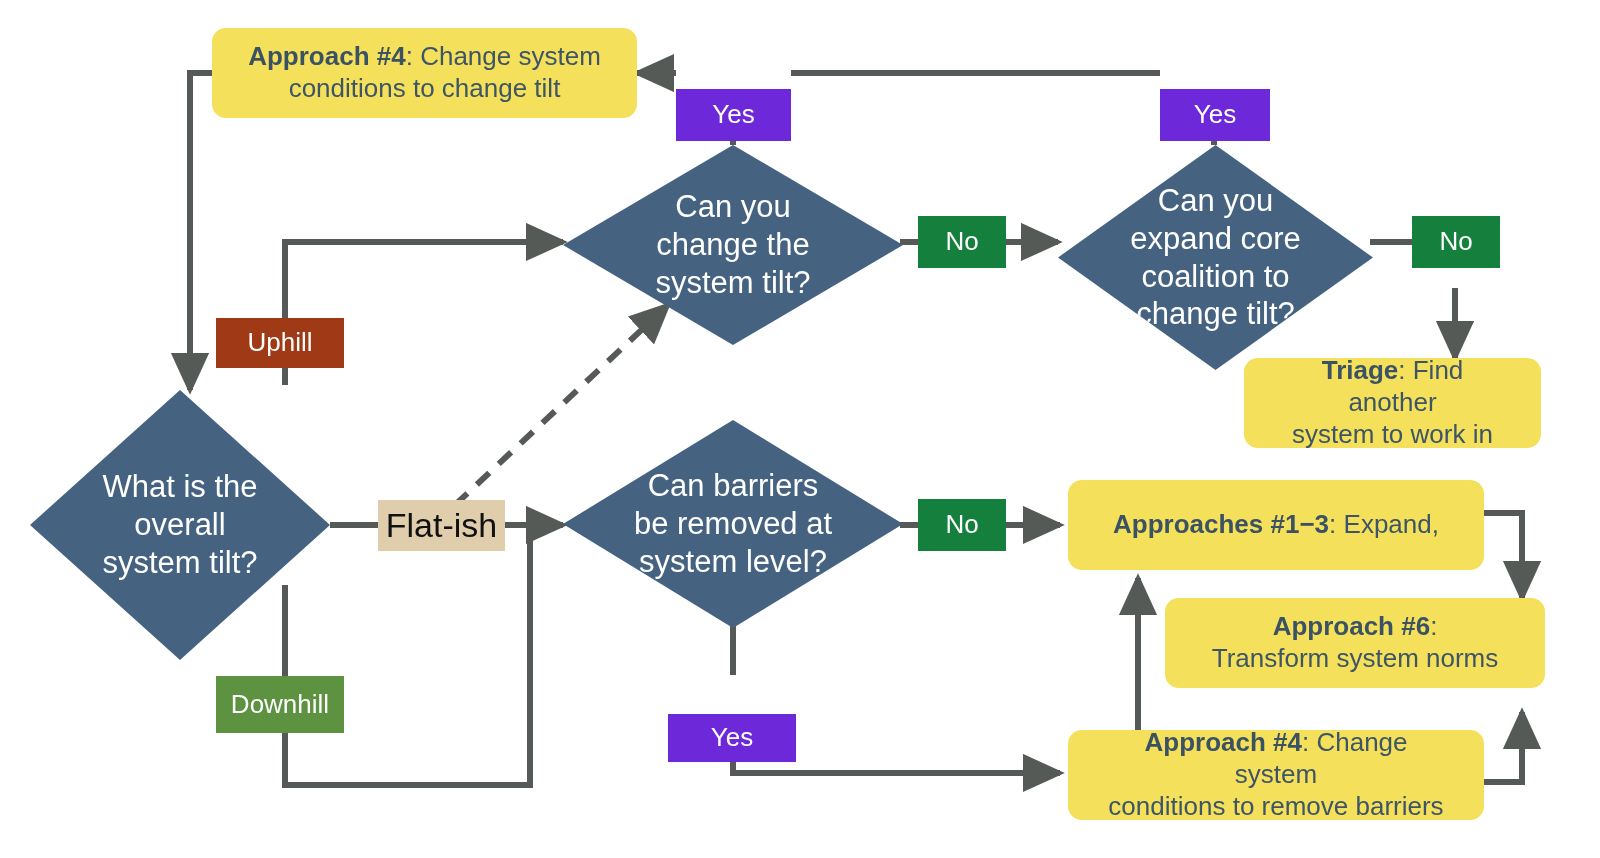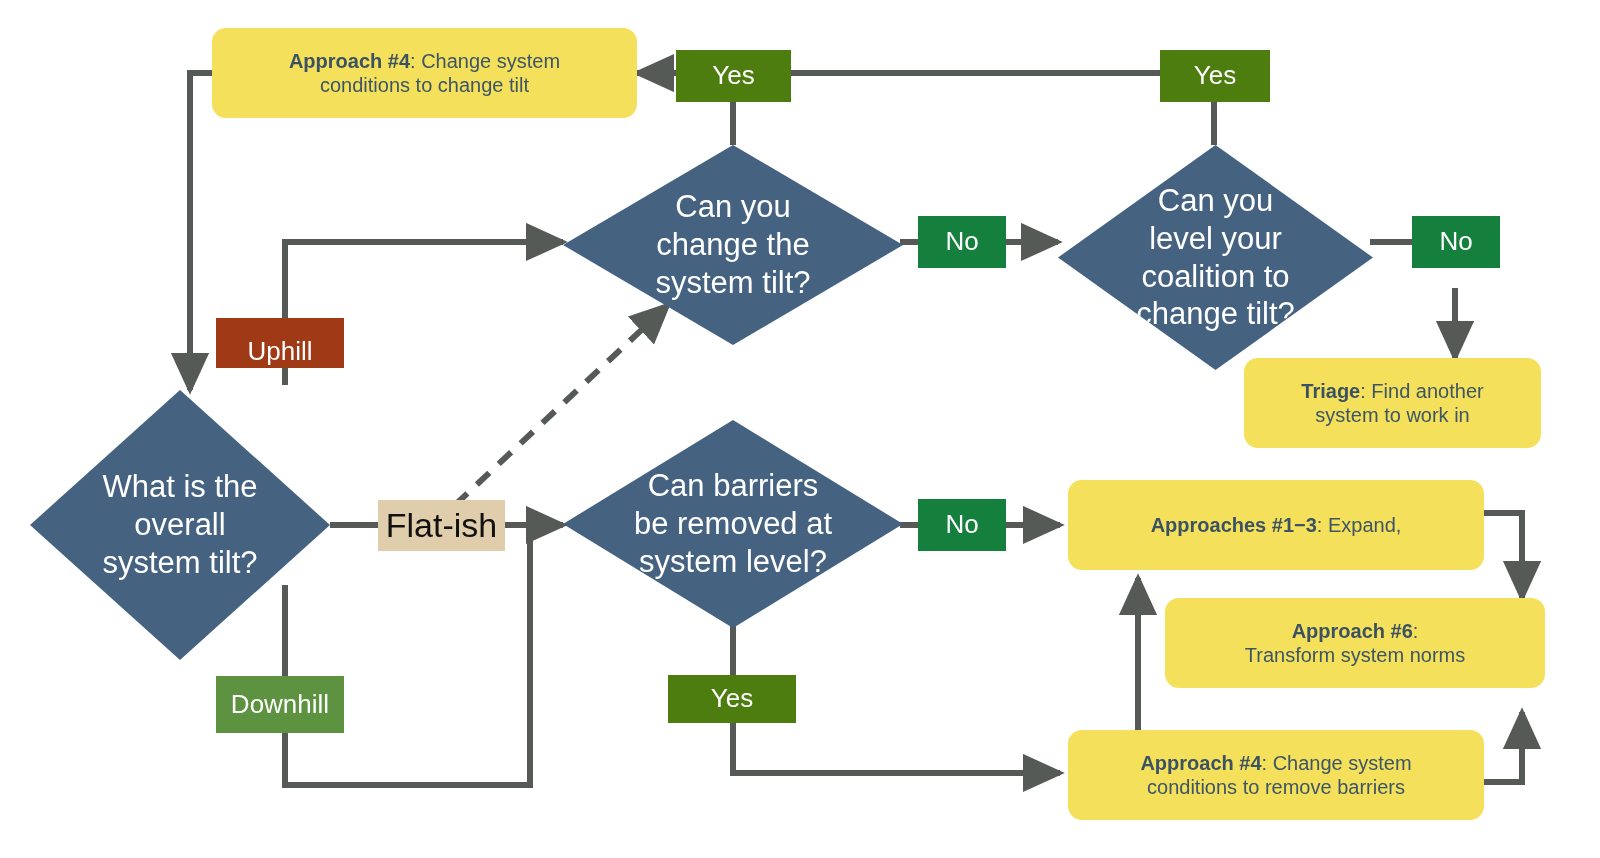--- a/index.html
+++ b/index.html
@@ -40,36 +40,36 @@
     font-size: 31px;
     clip-path: polygon(50% 0%, 100% 50%, 50% 100%, 0% 50%);
     padding: 0 12px;
   }
 
   
   .chip {
     color: #ffffff;
     font-size: 26px;
   }
-  .chip-yes { background: #4d7c0f; }
+  .chip-yes { background: #6d28d9; margin-top: 39px; }
   .chip-no  { background: #15803d; }
   .chip-up  { background: #a03916; }
   .chip-down{ background: #5c9240; }
 
   .chip-flat {
     background: #dfcdab;
     color: #111111;
     font-size: 34px;
   }
 
   
   .outcome {
     background: #f4e05a;
     color: #3d5567;
-    font-size: 20px;
+    font-size: 26px;
     border-radius: 14px;
     padding: 8px 32px;
   }
   .outcome b { font-weight: bold; color: #3a5263; }
 
   .txt { display: block; width: 100%; }
 </style>
 </head>
 <body>
 
@@ -134,35 +134,35 @@
     <span class="txt">
       <span>Can you</span><br>
       <span>change the</span><br>
       <span>system tilt?</span>
     </span>
   </div>
 
   <div class="node diamond" style="left:1058px; top:145px; width:315px; height:225px;">
     <span class="txt">
       <span>Can you</span><br>
-      <span>level your</span><br>
+      <span>expand core</span><br>
       <span>coalition to</span><br>
       <span>change tilt?</span>
     </span>
   </div>
 
   <div class="node diamond" style="left:563px; top:420px; width:340px; height:208px;">
     <span class="txt">
       <span>Can barriers</span><br>
       <span>be removed at</span><br>
       <span>system level?</span>
     </span>
   </div>
 
-  <div class="node chip chip-up" style="left:216px; top:318px; width:128px; height:50px;align-items:flex-end;">
+  <div class="node chip chip-up" style="left:216px; top:318px; width:128px; height:50px;">
     <span class="txt">Uphill</span>
   </div>
 
   <div class="node chip chip-down" style="left:216px; top:676px; width:128px; height:57px;">
     <span class="txt">Downhill</span>
   </div>
 
   <div class="node chip-flat node" style="left:378px; top:500px; width:127px; height:51px;">
     <span class="txt">Flat-ish</span>
   </div>

